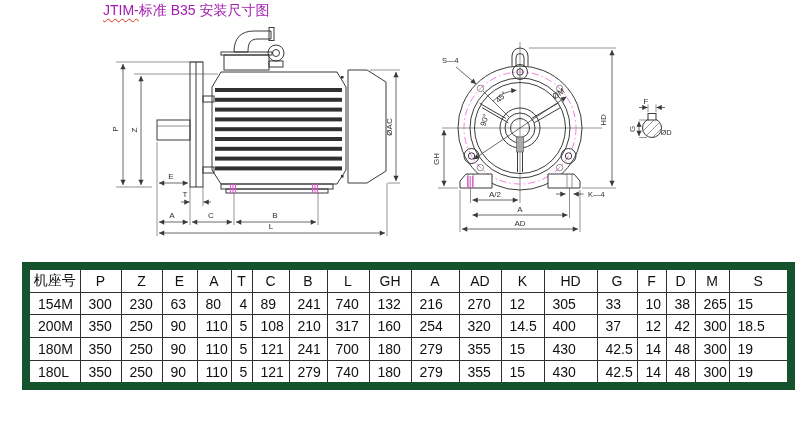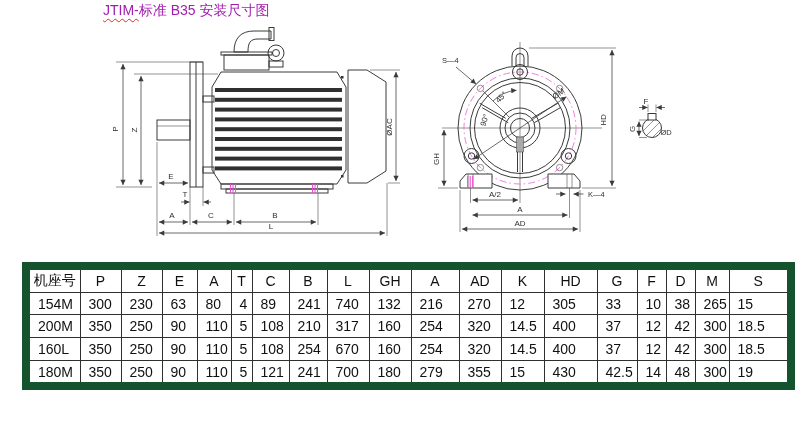--- a/index.html
+++ b/index.html
@@ -321,55 +321,55 @@
         <td>320</td>
         <td>14.5</td>
         <td>400</td>
         <td>37</td>
         <td>12</td>
         <td>42</td>
         <td>300</td>
         <td>18.5</td>
       </tr>
       <tr>
-        <td>160L</td>
-        <td>350</td>
-        <td>250</td>
-        <td>90</td>
-        <td>110</td>
-        <td>5</td>
-        <td>108</td>
-        <td>254</td>
-        <td>670</td>
-        <td>160</td>
-        <td>254</td>
-        <td>320</td>
-        <td>14.5</td>
-        <td>400</td>
-        <td>37</td>
-        <td>12</td>
-        <td>42</td>
-        <td>300</td>
-        <td>18.5</td>
-      </tr>
-      <tr>
         <td>180M</td>
         <td>350</td>
         <td>250</td>
         <td>90</td>
         <td>110</td>
         <td>5</td>
         <td>121</td>
         <td>241</td>
         <td>700</td>
         <td>180</td>
         <td>279</td>
         <td>355</td>
         <td>15</td>
         <td>430</td>
         <td>42.5</td>
         <td>14</td>
         <td>48</td>
         <td>300</td>
         <td>19</td>
       </tr>
+      <tr>
+        <td>180L</td>
+        <td>350</td>
+        <td>250</td>
+        <td>90</td>
+        <td>110</td>
+        <td>5</td>
+        <td>121</td>
+        <td>279</td>
+        <td>740</td>
+        <td>180</td>
+        <td>279</td>
+        <td>355</td>
+        <td>15</td>
+        <td>430</td>
+        <td>42.5</td>
+        <td>14</td>
+        <td>48</td>
+        <td>300</td>
+        <td>19</td>
+      </tr>
     </tbody>
 </table>
 
 </body></html>

